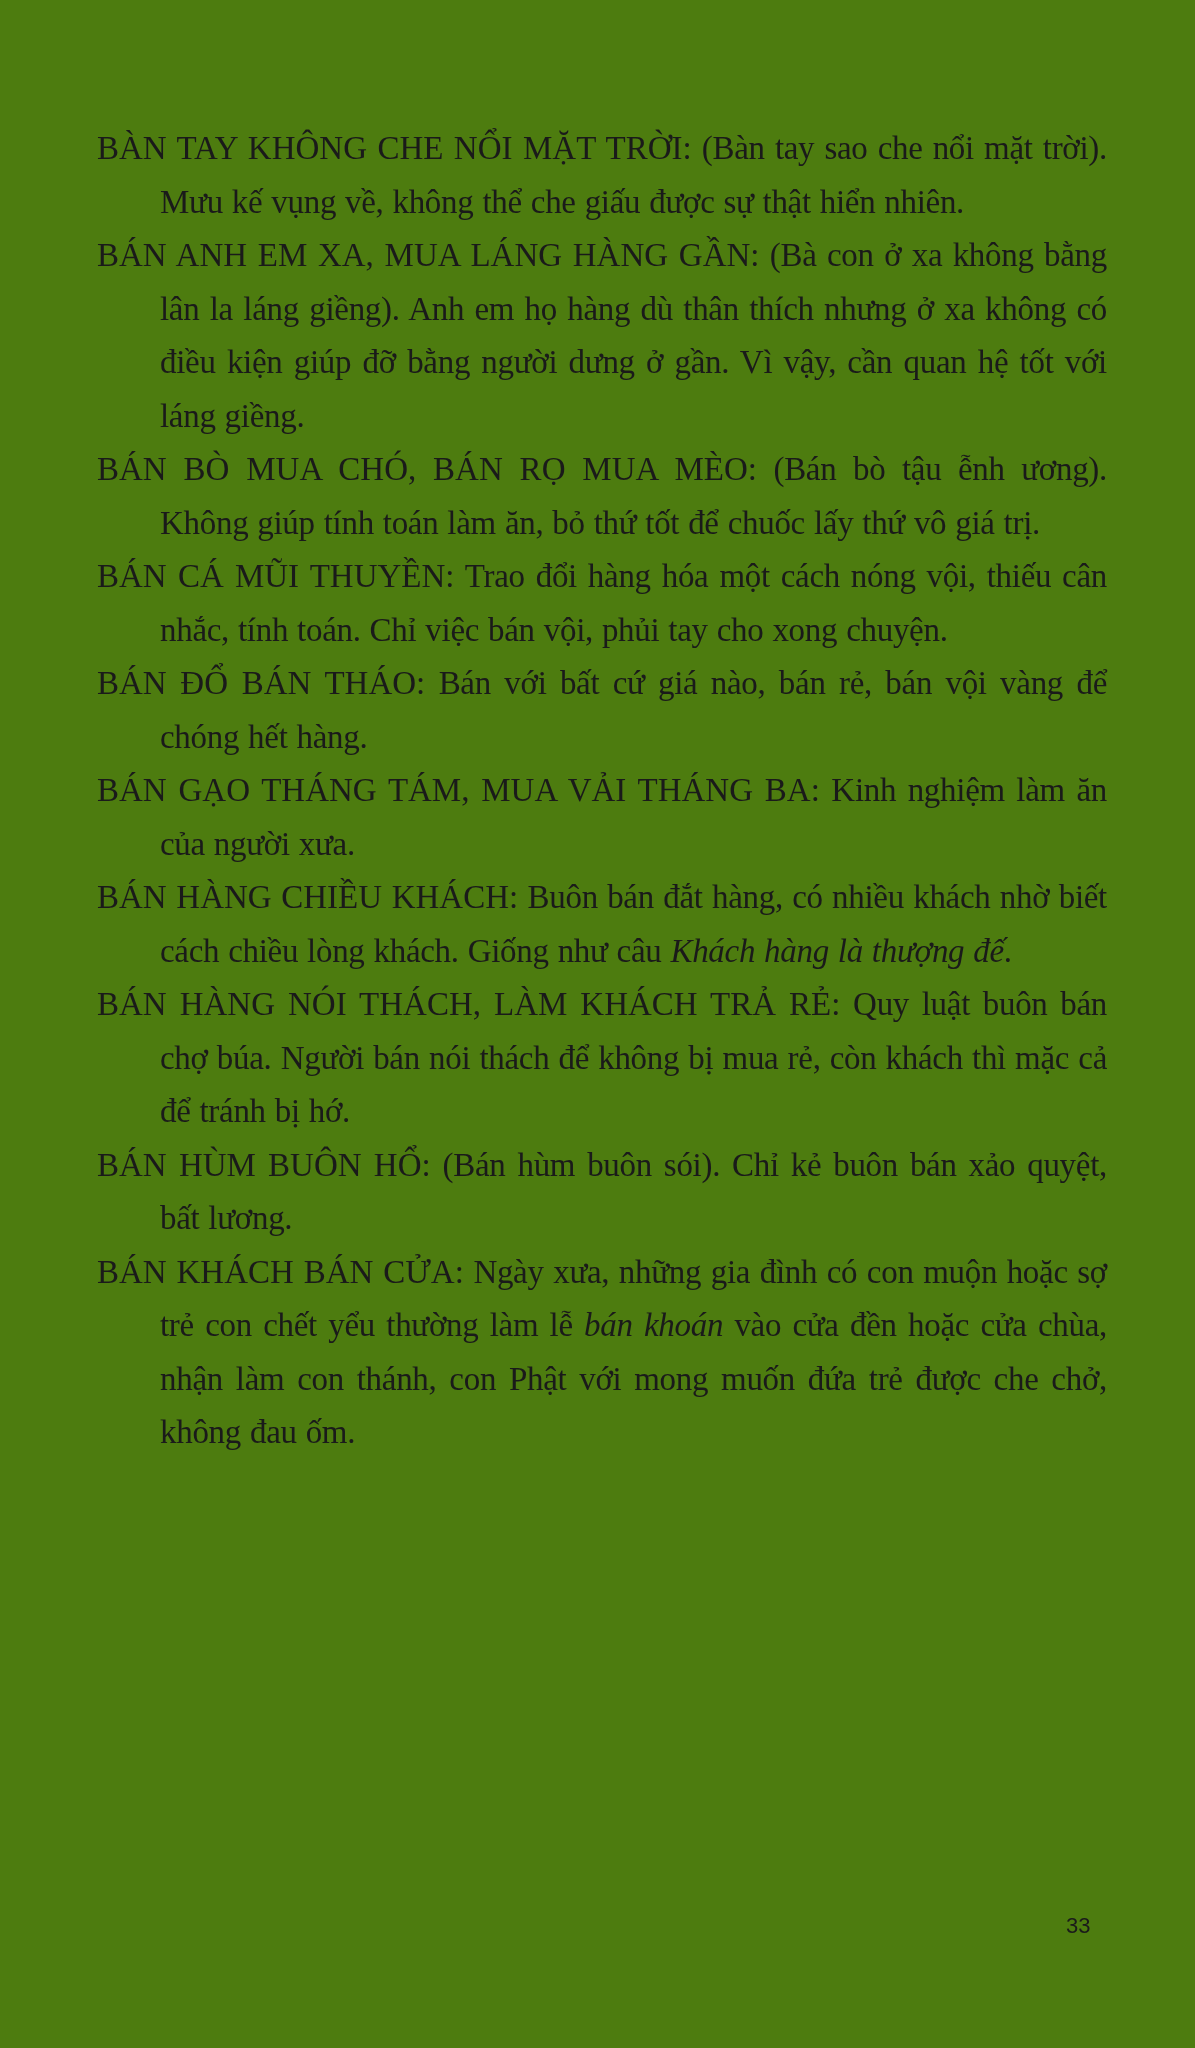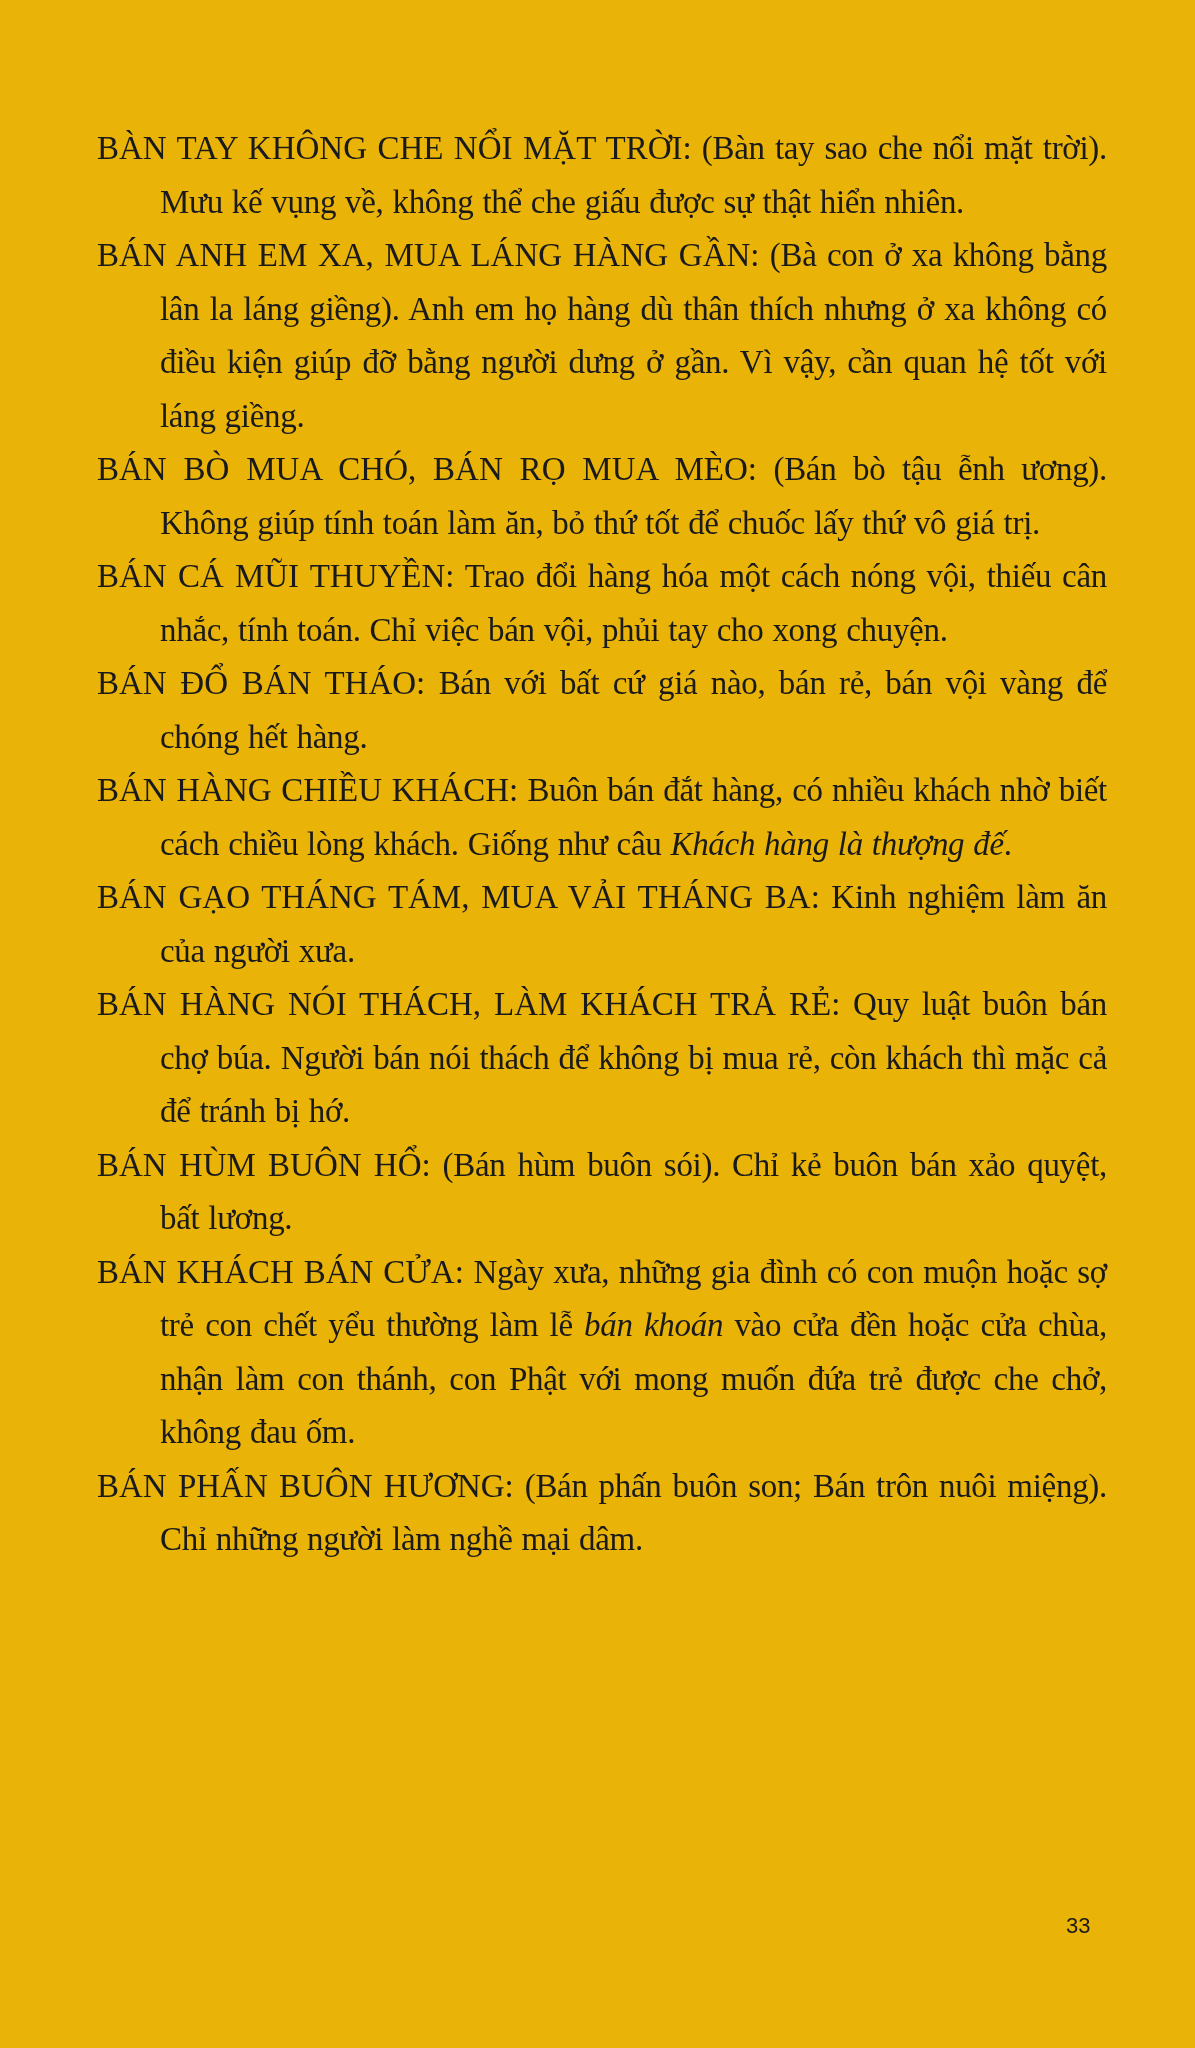--- a/index.html
+++ b/index.html
@@ -14,21 +14,21 @@
       overflow: hidden;
       font-family: "Liberation Serif", "DejaVu Serif", serif;
       color: #1a1a1a;
     }
     .page {
       position: absolute;
       left: 0;
       top: 0;
       width: 1195px;
       height: 2048px;
-      background: #eab308;
+      background: #4d7c0f;
     }
     .content {
       position: absolute;
       left: 97px;
       top: 122px;
       width: 1010px;
     }
     .entry {
       margin: 0;
       padding-left: 63px;
@@ -69,28 +69,27 @@
 
     <p class="entry"><span class="head">BÁN ANH EM XA, MUA LÁNG HÀNG GẦN:</span><span class="body-text"> (Bà con ở xa không bằng lân la láng giềng). Anh em họ hàng dù thân thích nhưng ở xa không có điều kiện giúp đỡ bằng người dưng ở gần. Vì vậy, cần quan hệ tốt với láng giềng.</span></p>
 
     <p class="entry"><span class="head">BÁN BÒ MUA CHÓ, BÁN RỌ MUA MÈO:</span><span class="body-text"> (Bán bò tậu ễnh ương). Không giúp tính toán làm ăn, bỏ thứ tốt để chuốc lấy thứ vô giá trị.</span></p>
 
     <p class="entry"><span class="head">BÁN CÁ MŨI THUYỀN:</span><span class="body-text"> Trao đổi hàng hóa một cách nóng vội, thiếu cân nhắc, tính toán. Chỉ việc bán vội, phủi tay cho xong chuyện.</span></p>
 
     <p class="entry"><span class="head">BÁN ĐỔ BÁN THÁO:</span><span class="body-text"> Bán với bất cứ giá nào, bán rẻ, bán vội vàng để chóng hết hàng.</span></p>
 
 
+    <p class="entry"><span class="head">BÁN GẠO THÁNG TÁM, MUA VẢI THÁNG BA:</span><span class="body-text"> Kinh nghiệm làm ăn của người xưa.</span></p>
+
     <p class="entry"><span class="head">BÁN HÀNG CHIỀU KHÁCH:</span><span class="body-text"> Buôn bán đắt hàng, có nhiều khách nhờ biết cách chiều lòng khách. Giống như câu </span><span class="em">Khách hàng là thượng đế</span><span class="body-text">.</span></p>
-
-    <p class="entry"><span class="head">BÁN GẠO THÁNG TÁM, MUA VẢI THÁNG BA:</span><span class="body-text"> Kinh nghiệm làm ăn của người xưa.</span></p>
 
     <p class="entry"><span class="head">BÁN HÀNG NÓI THÁCH, LÀM KHÁCH TRẢ RẺ:</span><span class="body-text"> Quy luật buôn bán chợ búa. Người bán nói thách để không bị mua rẻ, còn khách thì mặc cả để tránh bị hớ.</span></p>
 
     <p class="entry"><span class="head">BÁN HÙM BUÔN HỔ:</span><span class="body-text"> (Bán hùm buôn sói). Chỉ kẻ buôn bán xảo quyệt, bất lương.</span></p>
 
     <p class="entry"><span class="head">BÁN KHÁCH BÁN CỬA:</span><span class="body-text"> Ngày xưa, những gia đình có con muộn hoặc sợ trẻ con chết yểu thường làm lễ </span><span class="em">bán khoán</span><span class="body-text"> vào cửa đền hoặc cửa chùa, nhận làm con thánh, con Phật với mong muốn đứa trẻ được che chở, không đau ốm.</span></p>
 
-    <p class="entry"><span class="head">BÁN PHẤN BUÔN HƯƠNG:</span><span class="body-text"> (Bán phấn buôn son; Bán trôn nuôi miệng). Chỉ những người làm nghề mại dâm.</span></p>
 
   </div>
 
   <div class="page-number">33</div>
 </div>
 
 </body></html>

